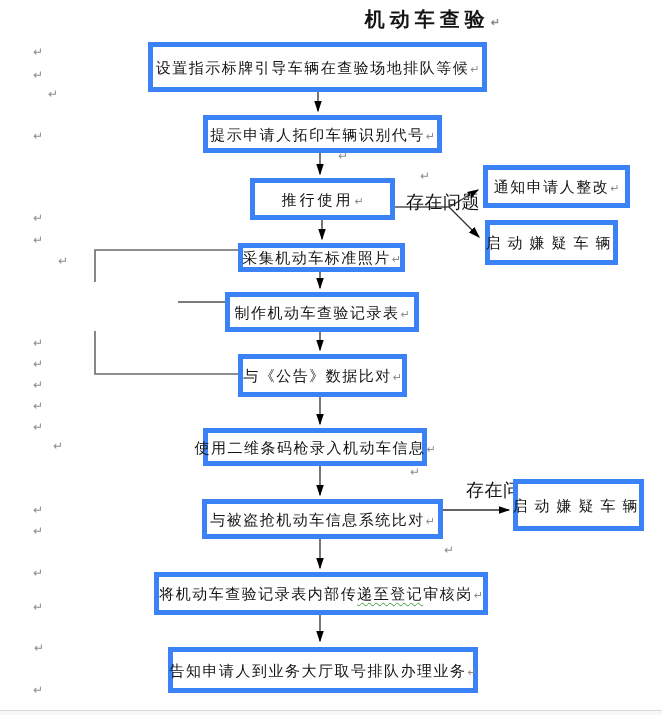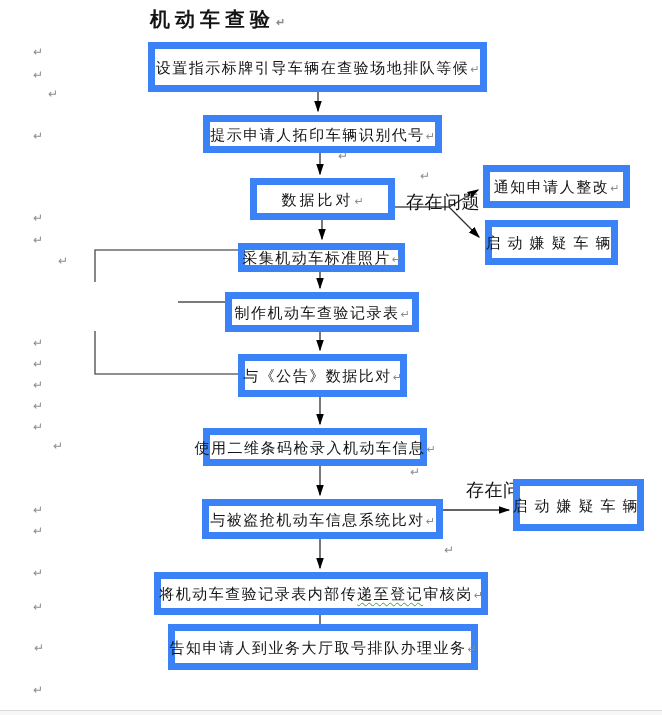--- a/index.html
+++ b/index.html
@@ -9,21 +9,21 @@
     background:#ffffff;
     overflow:hidden;
     font-family:"Liberation Sans", sans-serif;
     color:#141414;
   }
   #connectors{position:absolute;left:0;top:0;z-index:1;}
   .box{
     position:absolute;
     box-sizing:border-box;
     background:#ffffff;
-    border:7px solid #3b82f6;
+    border:5px solid #3b82f6;
     display:flex;
     align-items:center;
     justify-content:center;
     font-size:15px;
     line-height:1;
     white-space:nowrap;
     z-index:2;
     color:#141414;
   }
   .box .lbl{letter-spacing:1.5px;}
@@ -46,21 +46,21 @@
   .flowlabel{
     position:absolute;
     font-size:18px;
     letter-spacing:0.5px;
     white-space:nowrap;
     color:#141414;
   }
   #title{
     position:absolute;
     left:150px;top:6px;width:350px;
-    text-align:left;
+    text-align:right;
     font-size:20px;
     font-weight:bold;
     letter-spacing:5px;
     z-index:2;
   }
   .wavy{
     text-decoration:underline;
     text-decoration-style:wavy;
     text-decoration-color:#3f9e3f;
     text-decoration-thickness:1px;
@@ -113,21 +113,21 @@
     <span class="lbl">设置指示标牌引导车辆在查验场地排队等候</span>
       <span class="tmark">↵</span>
   </div>
 
   <div class="box" style="left:203px;top:115px;width:239px;height:38px;">
     <span class="lbl">提示申请人拓印车辆识别代号</span>
       <span class="tmark">↵</span>
   </div>
 
   <div class="box" style="left:250px;top:178px;width:145px;height:42px;">
-    <span class="sp2">数据比对</span>
+    <span class="sp2">推行使用</span>
       <span class="tmark">↵</span>
   </div>
 
   <div class="box" style="left:483px;top:165px;width:147px;height:43px;">
     <span class="lbl">通知申请人整改</span>
       <span class="tmark">↵</span>
   </div>
 
   <div class="box" style="left:485px;top:220px;width:133px;height:45px;">
     <span class="sp">启动嫌疑车辆</span>
@@ -161,21 +161,21 @@
 
   <div class="box" style="left:513px;top:479px;width:131px;height:52px;">
     <span class="sp">启动嫌疑车辆</span>
   </div>
 
   <div class="box" style="left:154px;top:572px;width:334px;height:43px;">
     <span class="lbl"><span>将机动车查验记录表内部传</span><span class="wavy">递至登记</span><span>审核岗</span></span>
       <span class="tmark">↵</span>
   </div>
 
-  <div class="box" style="left:168px;top:624px;width:310px;height:46px;">
+  <div class="box" style="left:168px;top:647px;width:310px;height:46px;">
     <span class="lbl">告知申请人到业务大厅取号排队办理业务</span>
       <span class="tmark">↵</span>
   </div>
 
   <div class="flowlabel" style="left:406px;top:190px;z-index:3;">存在问题</div>
   <div class="flowlabel" style="left:466px;top:478px;z-index:1;">存在问题</div>
 
   <span class="pmark" style="left:33px;top:46px;">↵</span>
   <span class="pmark" style="left:33px;top:69px;">↵</span>
   <span class="pmark" style="left:48px;top:88px;">↵</span>

